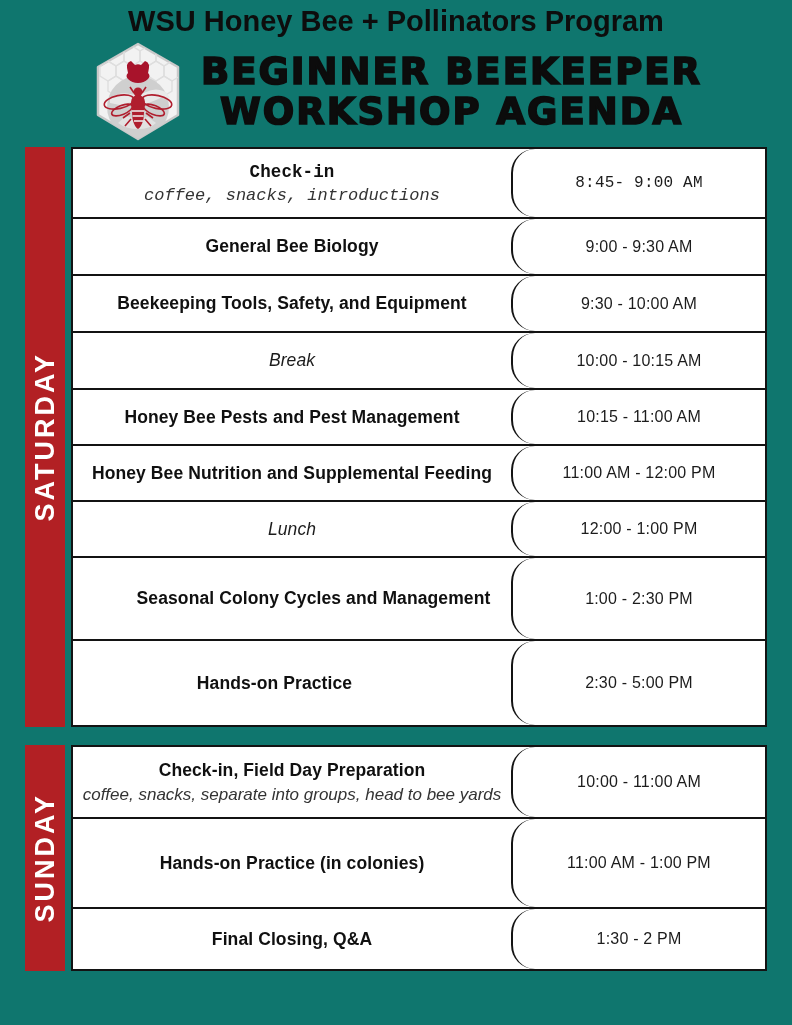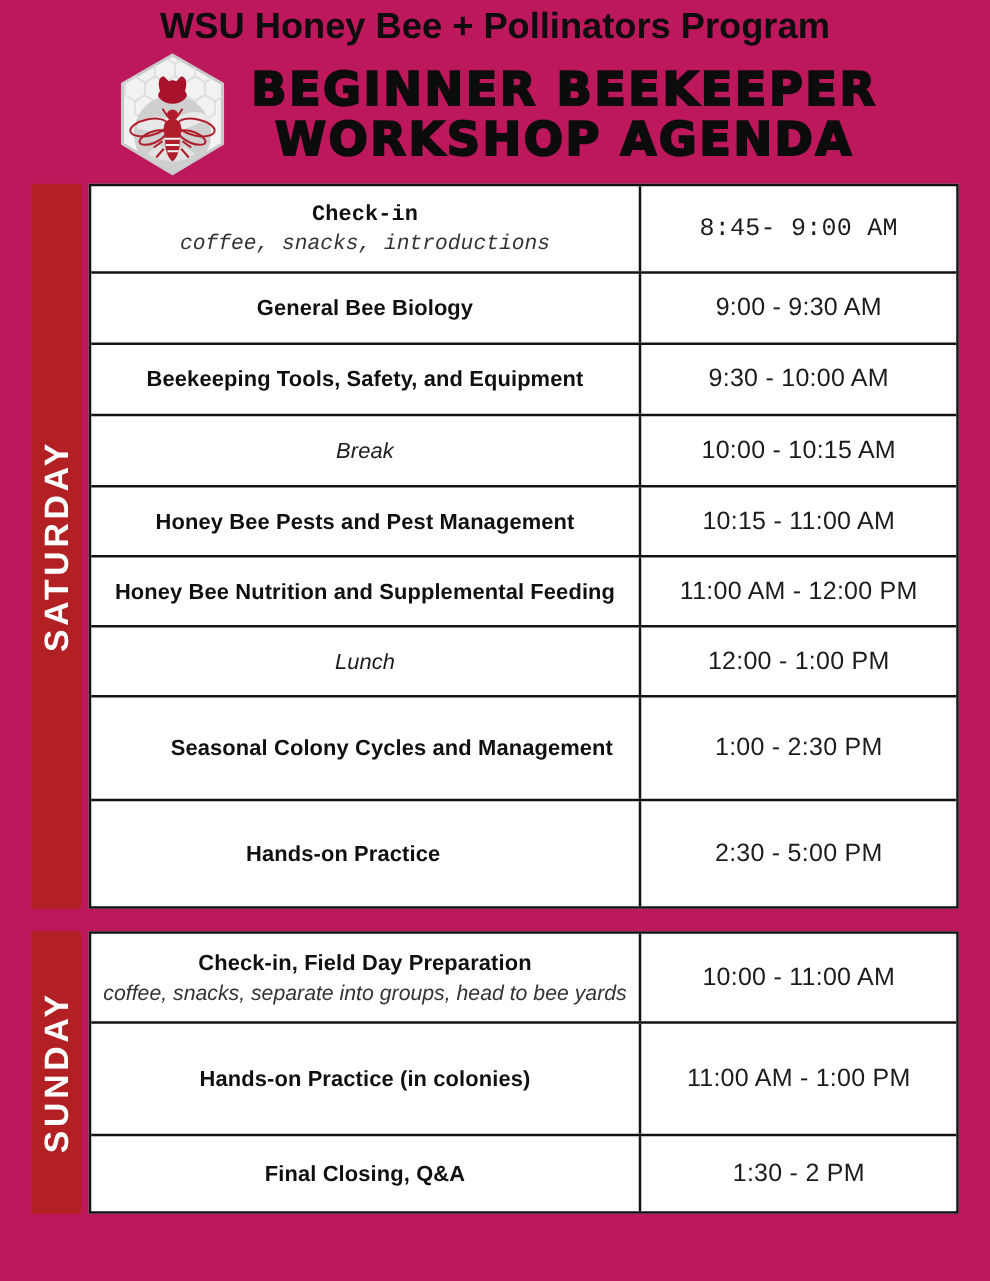--- a/index.html
+++ b/index.html
@@ -1,19 +1,19 @@
 <!DOCTYPE html>
 <html><head>
 <meta charset="utf-8">
 <style>
   html,body{margin:0;padding:0;background:#ffffff;}
   .page{
     position:relative;
     width:792px;height:1025px;
-    background:#be185d;
+    background:#0f766e;
     font-family:"Liberation Sans",sans-serif;
     overflow:hidden;
     box-sizing:border-box;
   }
   
   .program-title{
     padding-top:5px;
     text-align:center;
     font-size:29px;
     font-weight:700;
@@ -68,23 +68,24 @@
     display:flex;
     flex-direction:column;
   }
   .row{display:flex;align-items:stretch;box-sizing:content-box;}
   .row + .row{border-top:2px solid #131313;}
   .cell{display:flex;flex-direction:column;align-items:center;justify-content:center;}
   .activity-cell{flex:1 1 auto;padding:0 8px;}
   .time-cell{
     width:252px;flex:0 0 auto;
     border-left:2px solid #131313;
-    font-size:20px;
+    font-size:16px;
     color:#1c1c1c;
     letter-spacing:0.2px;
+    border-radius:24px;
   }
   .activity-name{
     font-size:17.5px;
     font-weight:700;
     color:#101010;
     text-align:center;
     letter-spacing:0.1px;
   }
   .activity-name.italic{font-weight:400;font-style:italic;font-size:17.5px;color:#1c1c1c;}
   .activity-sub{

